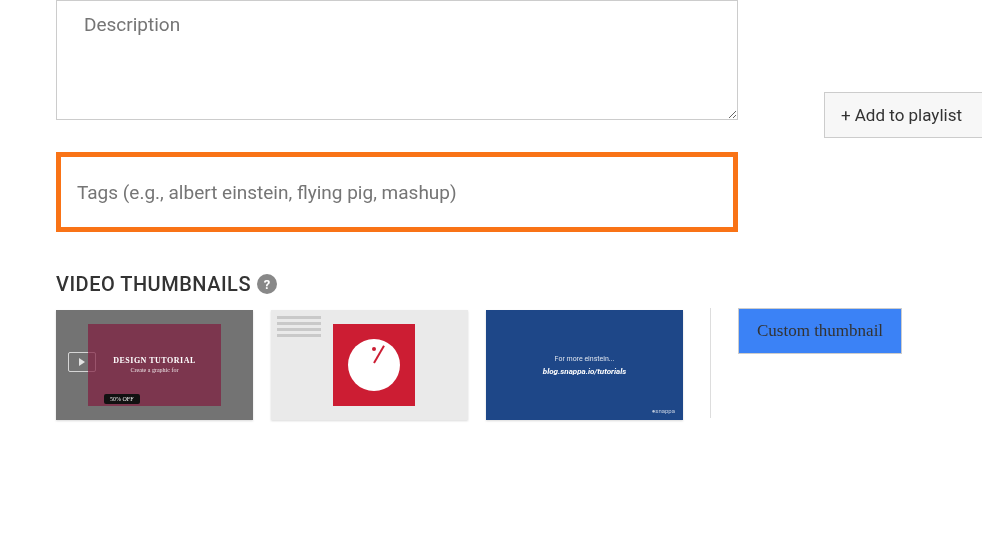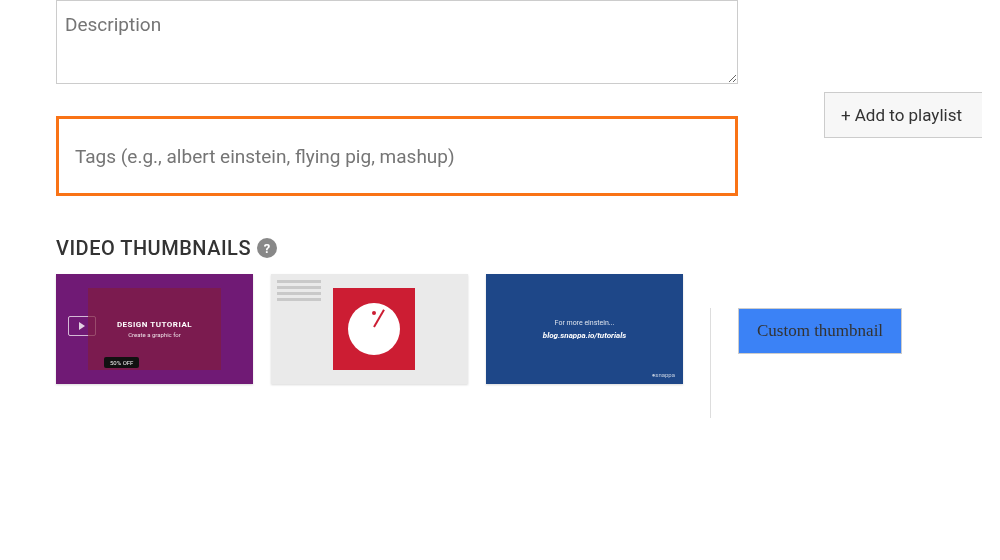--- a/index.html
+++ b/index.html
@@ -12,34 +12,34 @@
       color: #333;
     }
     .main-col {
       position: absolute;
       left: 56px;
       top: 0;
       width: 682px;
     }
     .description-field {
       width: 682px;
-      height: 84px;
+      height: 120px;
       border: 1px solid #ccc;
-      padding: 12px 8px;
+      padding: 12px 27px;
       font-size: 19px;
       color: #888;
       resize: both;
       overflow: auto;
       font-family: inherit;
       outline: none;
     }
     .tags-field {
       width: 682px;
       height: 80px;
-      border: 3px solid #f97316;
+      border: 5px solid #f97316;
       padding: 24px 16px;
       font-size: 19px;
       color: #888;
       margin-top: 28px;
       font-family: inherit;
       outline: none;
     }
     .section-heading-row {
       display: flex;
       align-items: center;
@@ -73,21 +73,22 @@
     .thumb {
       width: 197px;
       height: 110px;
       position: relative;
       overflow: hidden;
       cursor: pointer;
       box-shadow: 0 1px 2px rgba(0,0,0,0.15);
     }
     
     .thumb-1 {
-      background: #701a75;
+      background: #737373;
+      font-family: Liberation Serif, serif;
     }
     .thumb-1 .overlay {
       position: absolute;
       inset: 14px 32px;
       background: rgba(128, 29, 63, 0.7);
       display: flex;
       flex-direction: column;
       align-items: center;
       justify-content: center;
     }

